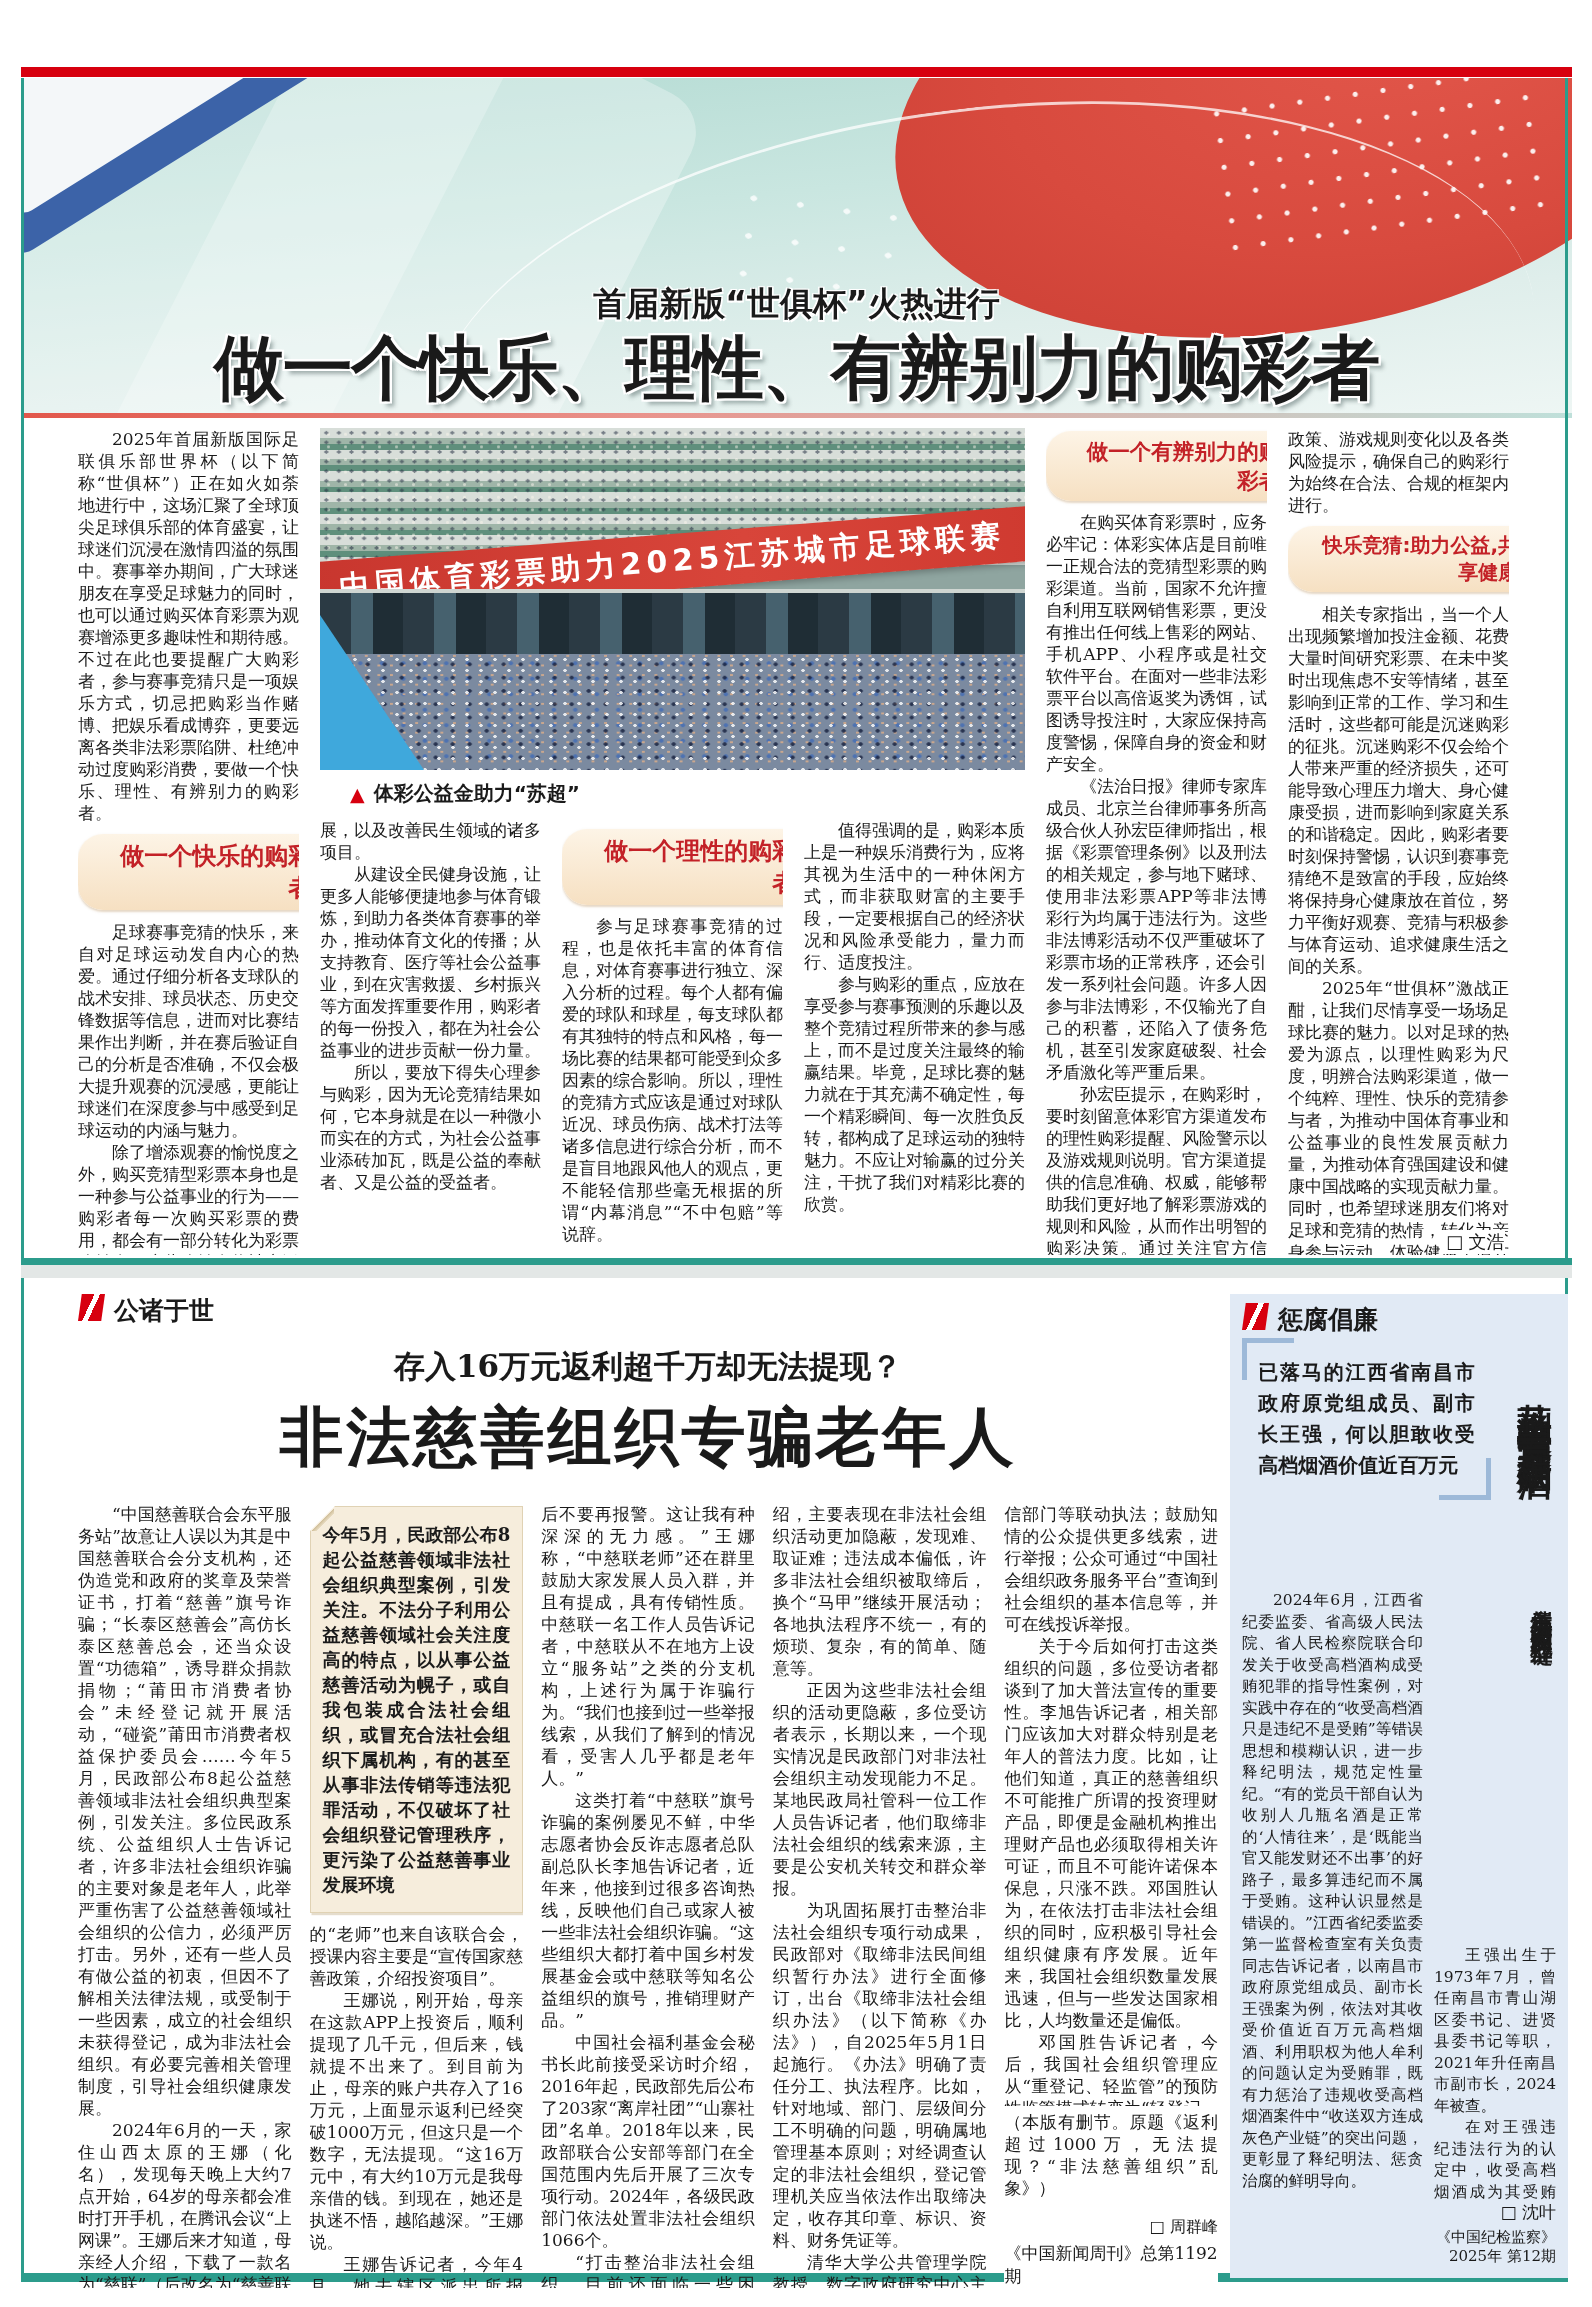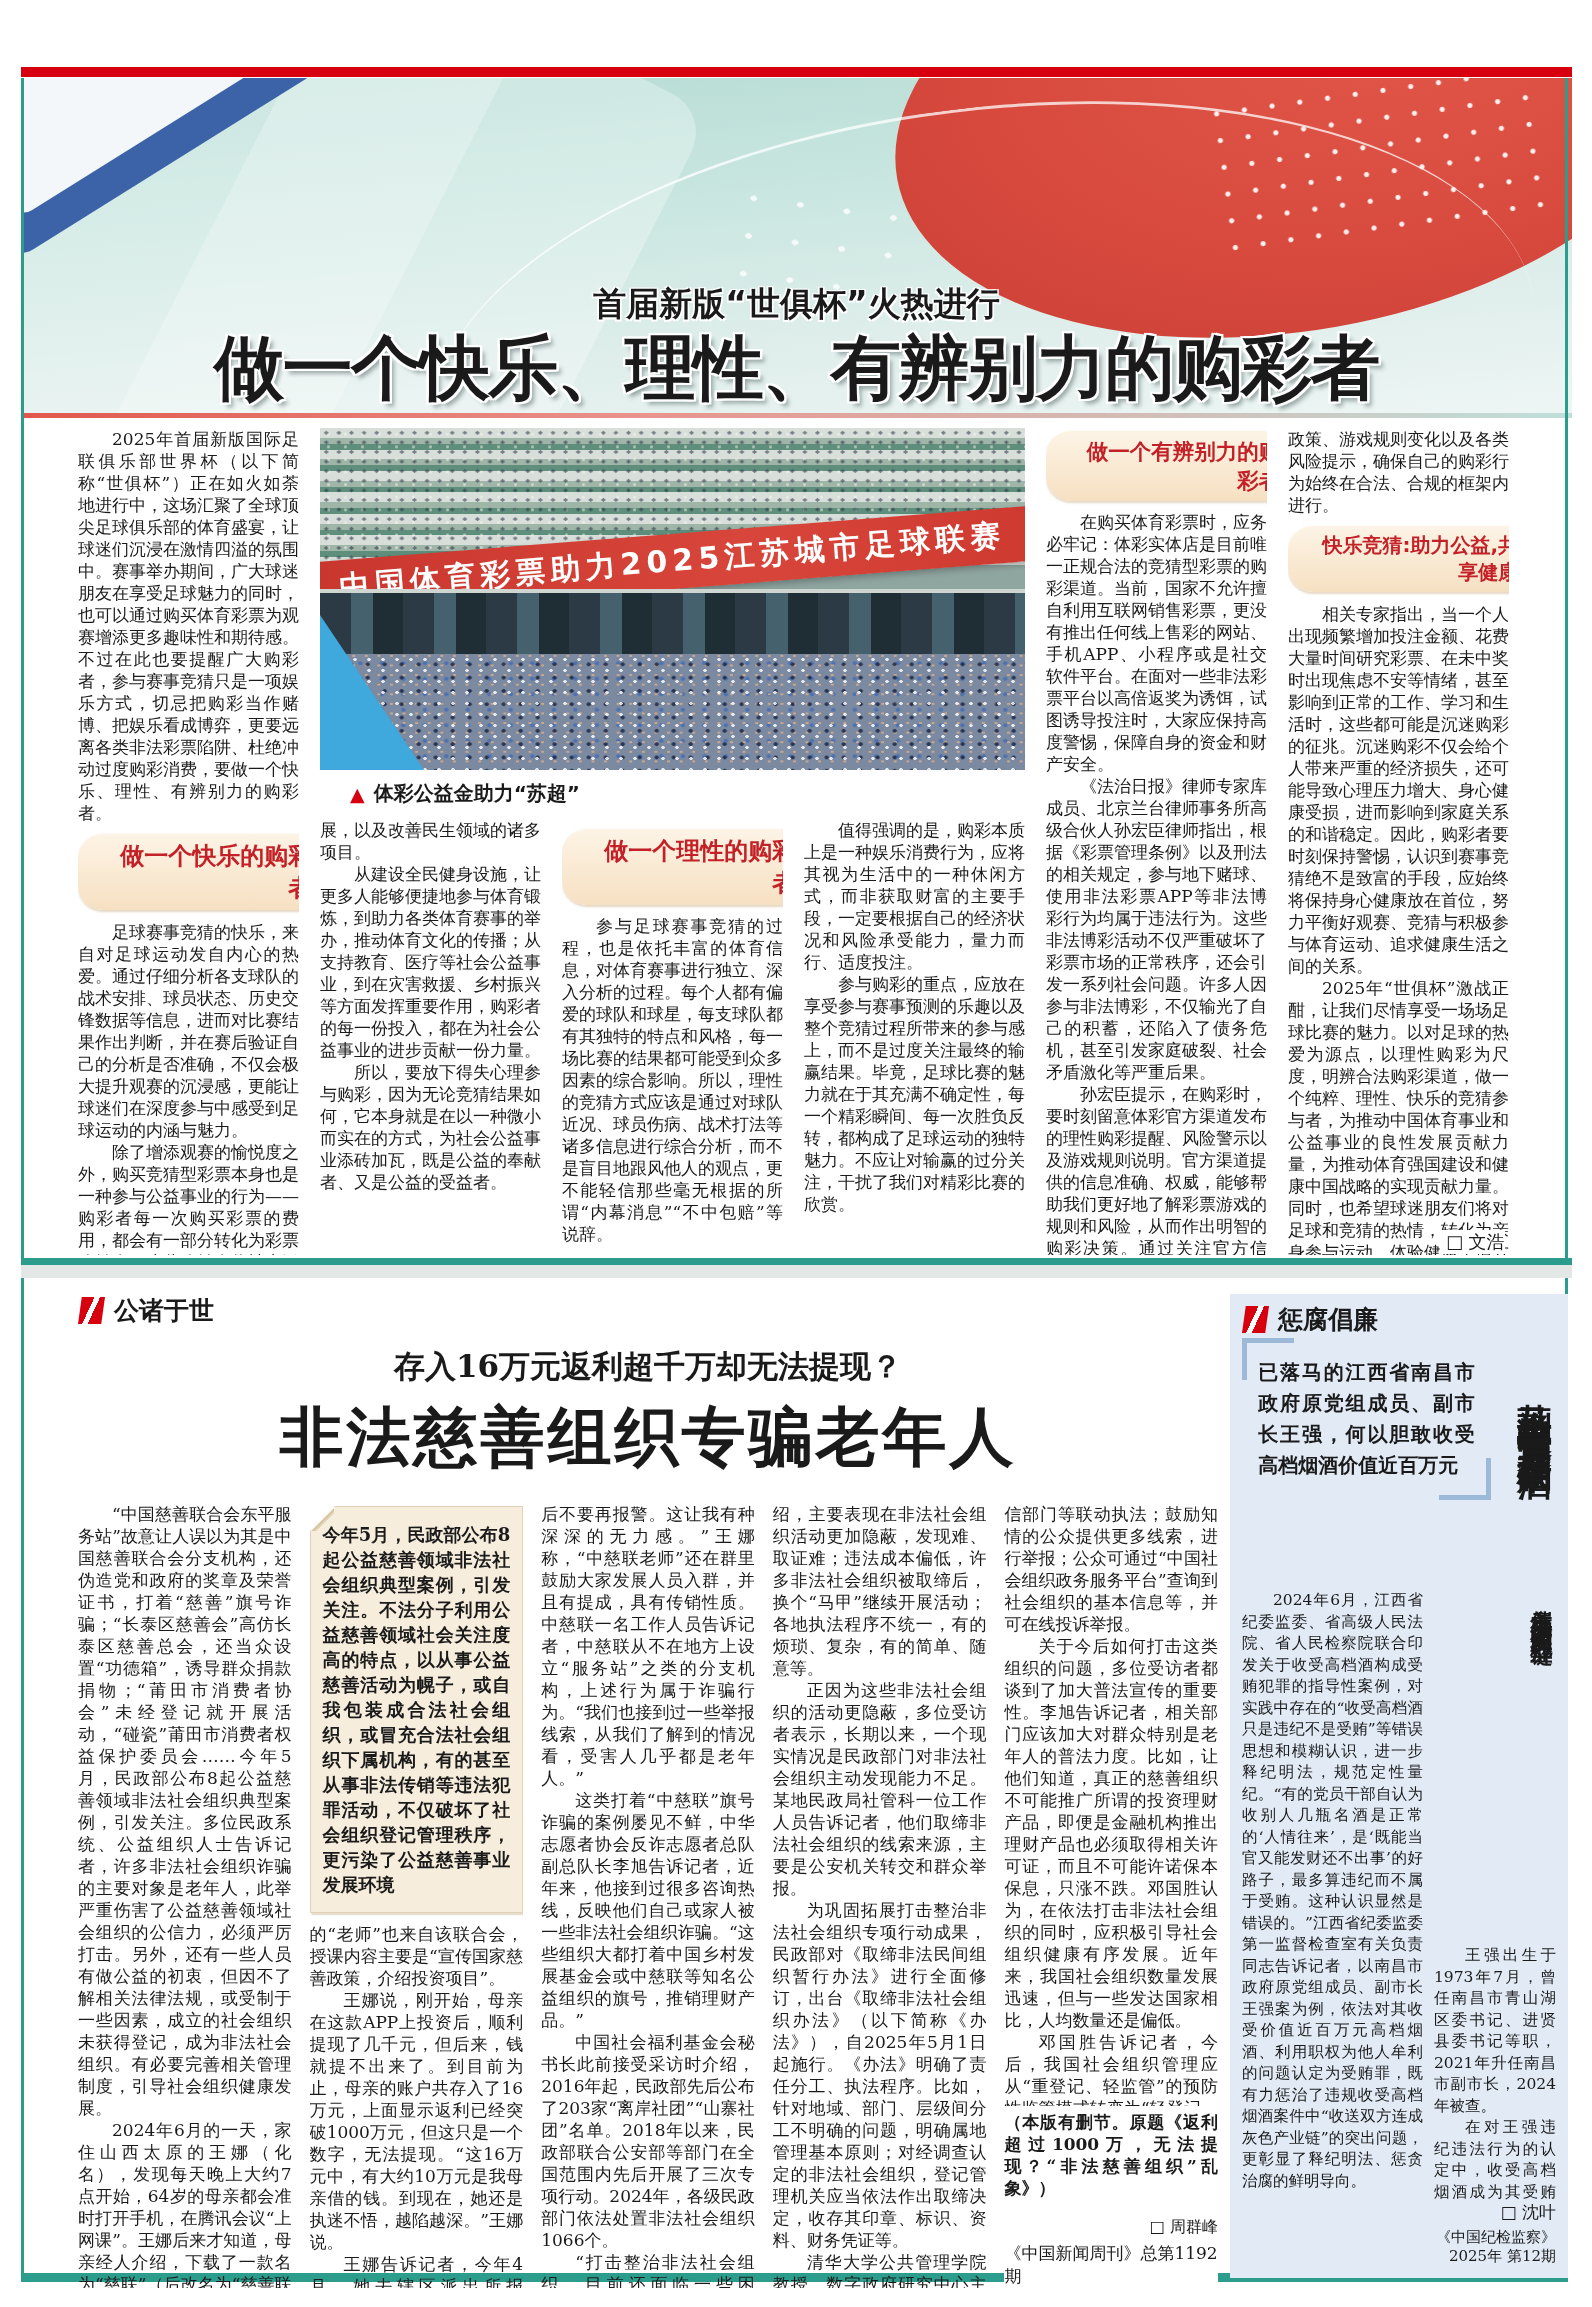--- a/index.html
+++ b/index.html
@@ -102,38 +102,38 @@
      font-weight:900;font-size:20px;font-family:"DejaVu Sans","Liberation Sans",sans-serif;}
   .cap-tri{color:#d7000f;font-size:19px;}
 
   
   .divider{position:absolute;left:21px;top:1258px;width:1551px;}
   .div-teal{height:6.7px;background:#2c9c8c;}
   .div-gray{height:13.3px;background:#e3e7e6;}
 
   
   .bottom-left{position:absolute;left:78px;top:1294px;width:1140px;height:984px;}
-  .tag-row{display:flex;align-items:center;gap:9px;font-size:25px;font-weight:900;
+  .tag-row{display:flex;gap:9px;font-size:25px;font-weight:900;
            font-family:"DejaVu Sans","Liberation Sans",sans-serif;}
   .tag-ico{width:27px;height:27px;flex:none;
            background:linear-gradient(115deg,#d7000f 42%,#fff 42%,#fff 56%,#d7000f 56%);
            clip-path:polygon(14% 0,100% 0,86% 100%,0 100%);}
   .ba-kicker{text-align:center;font-size:31px;font-weight:700;margin-top:19px;}
   .ba-title{text-align:center;font-size:64px;font-weight:900;letter-spacing:3px;margin-top:6px;}
   .ba-cols{display:flex;gap:18px;margin-top:22px;height:785px;}
   .bacol{flex:1;overflow:hidden;position:relative;}
   .quote-box{position:relative;background:#f6eddc;border:0.7px solid #e0d2b4;padding:15px 12px;
              margin:3px 0 10.4px;min-height:370px;font-weight:700;font-size:18px;line-height:25px;
              text-align:justify;box-shadow:1.5px 2.2px 0 rgba(190,170,130,.4);}
   .quote-box:before{content:"";position:absolute;left:-0.7px;top:-0.7px;width:0;height:0;
              border-style:solid;border-width:25px 25px 0 0;border-color:#fff transparent transparent transparent;}
   .quote-box:after{content:"";position:absolute;left:1.5px;top:1.5px;width:22px;height:22px;
              background:linear-gradient(135deg,transparent 48%,#cdbb95 48%,#e8dcc2 60%,transparent 61%);}
   .ba-foot{position:absolute;left:0;right:0;bottom:0;background:#fff;padding-top:4.4px;}
-  .ba-foot .note{font-size:17px;line-height:22px;text-align:justify;margin:0;font-weight:bold;}
+  .ba-foot .note{font-size:17px;line-height:22px;text-align:justify;margin:0;}
   .ba-foot .byl{text-align:right;font-size:16px;margin-top:18px;}
   .ba-foot .src{font-size:17px;margin-top:4.4px;}
 
   
   .sidebar{position:absolute;left:1230px;top:1294px;width:338px;height:984px;background:#e1eaf5;
            box-sizing:border-box;}
   .sb-tag{position:absolute;left:12px;top:9px;}
   .sb-quote{position:absolute;left:12px;top:44px;width:249px;padding:19px 16.3px;box-sizing:border-box;
             font-weight:900;font-size:20px;line-height:31px;text-align:justify;
             font-family:"DejaVu Sans","Liberation Sans",sans-serif;}

